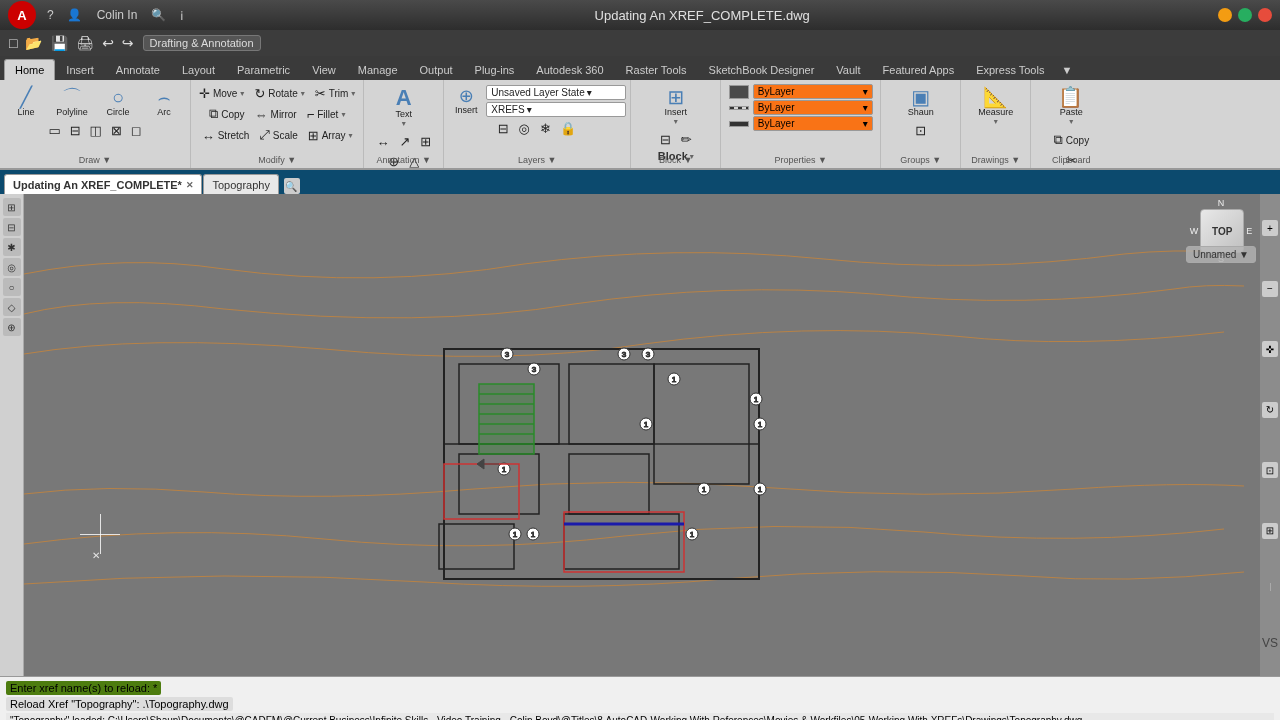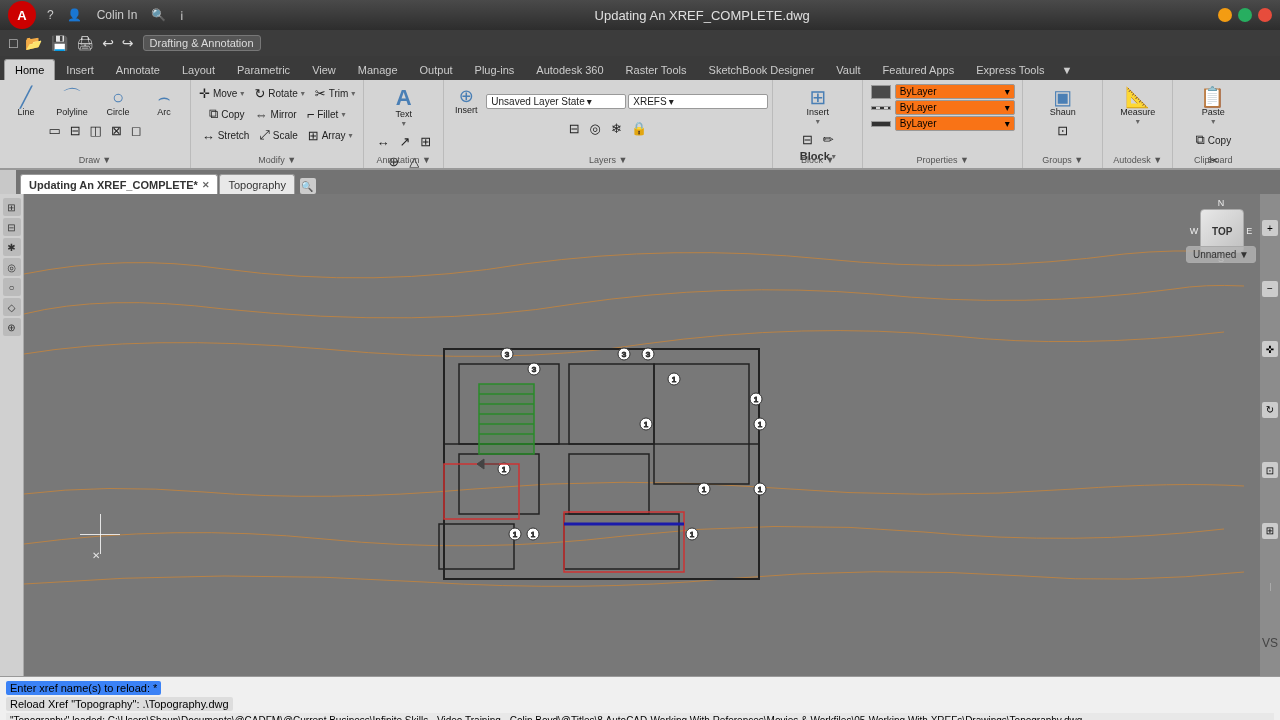--- a/index.html
+++ b/index.html
@@ -83,22 +83,22 @@
     .ribbon-btn-small .icon-sm { font-size: 13px; }
     .dropdown-arrow { font-size: 8px; color: #666; }
     .layer-dropdown {
       background: #fff; border: 1px solid #999; border-radius: 2px;
       padding: 1px 4px; font-size: 10px; color: #222; cursor:pointer;
       display:flex; align-items:center; gap:2px;
     }
 
     
     #doc-tabs {
-      height: 24px; background: #737373; display: flex; align-items: flex-end;
-      padding: 0 4px; gap: 1px; margin-left: 16px;
+      height: 24px; background: #0c4a6e; display: flex; align-items: flex-end;
+      padding: 0 4px; gap: 1px;
     }
     .doc-tab {
       height: 20px; background: #e8e8e8; border: 1px solid #999;
       border-bottom: none; border-radius: 3px 3px 0 0;
       padding: 0 8px; display:flex; align-items:center; gap:4px;
       font-size: 11px; color: #333; cursor:pointer;
     }
     .doc-tab.active { background: #fff; font-weight: bold; }
     .doc-tab-close { font-size: 9px; color: #666; cursor:pointer; }
     .doc-tab-search { width:16px; height:16px; background:#ccc; border-radius:2px; display:flex; align-items:center; justify-content:center; margin-left:4px; cursor:pointer; font-size:10px; }
@@ -325,21 +325,21 @@
     <div class="ribbon-group-title">Annotation ▼</div>
   </div>
 
   <div class="ribbon-group" style="min-width:170px;">
     <div class="ribbon-tools">
       <div class="ribbon-row">
         <div class="ribbon-btn-large" style="width:36px;">
           <div class="icon" style="font-size:18px; color:#4a7fb5;">⊕</div>
           <span style="font-size:9px;">Insert</span>
         </div>
-        <div style="display:flex; flex-direction:row; gap:2px; flex:1;">
+        <div style="display:flex; flex-direction:column; gap:2px; flex:1;">
           <div class="layer-dropdown" style="width:140px;">
             <span>Unsaved Layer State</span>
             <span>▾</span>
           </div>
           <div class="layer-dropdown" style="width:140px;align-items:flex-end;">
             <span>XREFS</span>
             <span>▾</span>
           </div>
         </div>
       </div>
@@ -433,21 +433,21 @@
   <div class="ribbon-group" style="min-width:70px;">
     <div class="ribbon-tools">
       <div class="ribbon-row">
         <div class="ribbon-btn-large">
           <div class="icon" style="font-size:20px; color:#4a7fb5;">📐</div>
           <span>Measure</span>
           <span class="dropdown-arrow">▾</span>
         </div>
       </div>
     </div>
-    <div class="ribbon-group-title">Autodesk ▼</div>
+    <div class="ribbon-group-title">Drawings ▼</div>
   </div>
 
   <div class="ribbon-group" style="min-width:80px; border-right:none;">
     <div class="ribbon-tools">
       <div class="ribbon-row">
         <div class="ribbon-btn-large">
           <div class="icon" style="font-size:20px; color:#4a7fb5;">📋</div>
           <span>Paste</span>
           <span class="dropdown-arrow">▾</span>
         </div>
@@ -610,21 +610,21 @@
     <div style="position:absolute; left:-20px; top:0; width:40px; height:1px; background:#fff; opacity:0.8;"></div>
     <div style="position:absolute; left:0; top:-20px; width:1px; height:40px; background:#fff; opacity:0.8;"></div>
     <div style="position:absolute; left:-8px; top:16px; font-size:10px; color:#fff; opacity:0.8;">✕</div>
   </div>
 
 </div>
 
 <div id="cmdline">
   <div class="cmd-history">
     <div class="cmd-msg prompt">
-      <span style="background:#3b82f6; padding:1px 4px; border-radius:2px;">Enter xref name(s) to reload: *</span>
+      <span style="background:#4d7c0f; padding:1px 4px; border-radius:2px;">Enter xref name(s) to reload: *</span>
     </div>
     <div class="cmd-msg reload" style="margin-top:2px;">
       <span style="background:#ddd; padding:1px 4px; border-radius:2px;">Reload Xref "Topography": .\Topography.dwg</span>
     </div>
     <div class="cmd-msg path" style="margin-top:2px; font-size:10px; background:#e8e8e8; padding:2px 4px; word-break:break-all;">"Topography" loaded: C:\Users\Shaun\Documents\@CADFM\@Current Business\Infinite Skills - Video Training - Colin Boyd\@Titles\8.AutoCAD-Working With References\Movies &amp; Workfiles\05-Working With XREFs\Drawings\Topography.dwg</div>
   </div>
 
 </div>
 
 </body></html>

